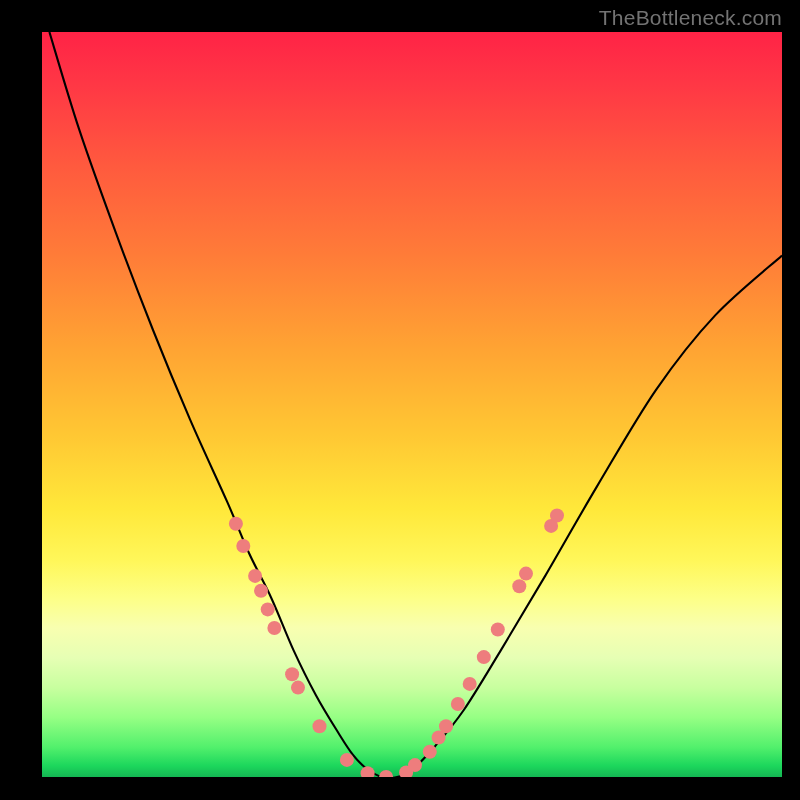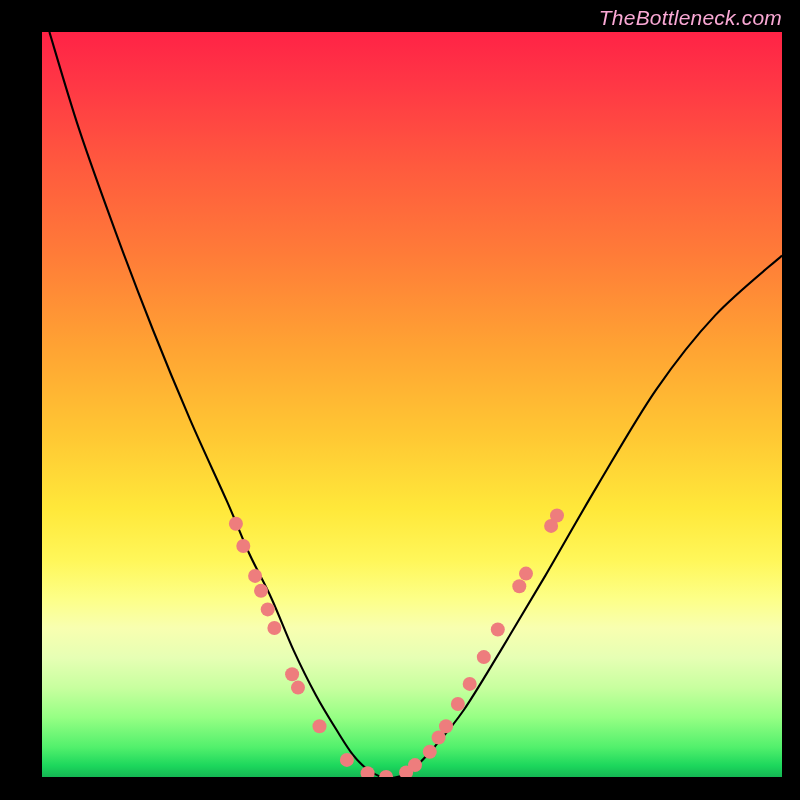--- a/index.html
+++ b/index.html
@@ -41,26 +41,25 @@
       #96ff84 92%,
       #52f06c 96%,
       #1cd75c 98.5%,
       #14b653 100%
     );
   }
   .watermark {
     position: absolute;
     top: 6px;
     right: 18px;
-    color: #f9a8d4;
+    color: #737373;
     font-size: 21px;
     font-weight: 400;
     letter-spacing: 0.2px;
     user-select: none;
-    font-style: italic;
   }
   svg.curve-layer {
     position: absolute;
     left: 0;
     top: 0;
     width: 740px;
     height: 745px;
   }
   .curve {
     fill: none;

